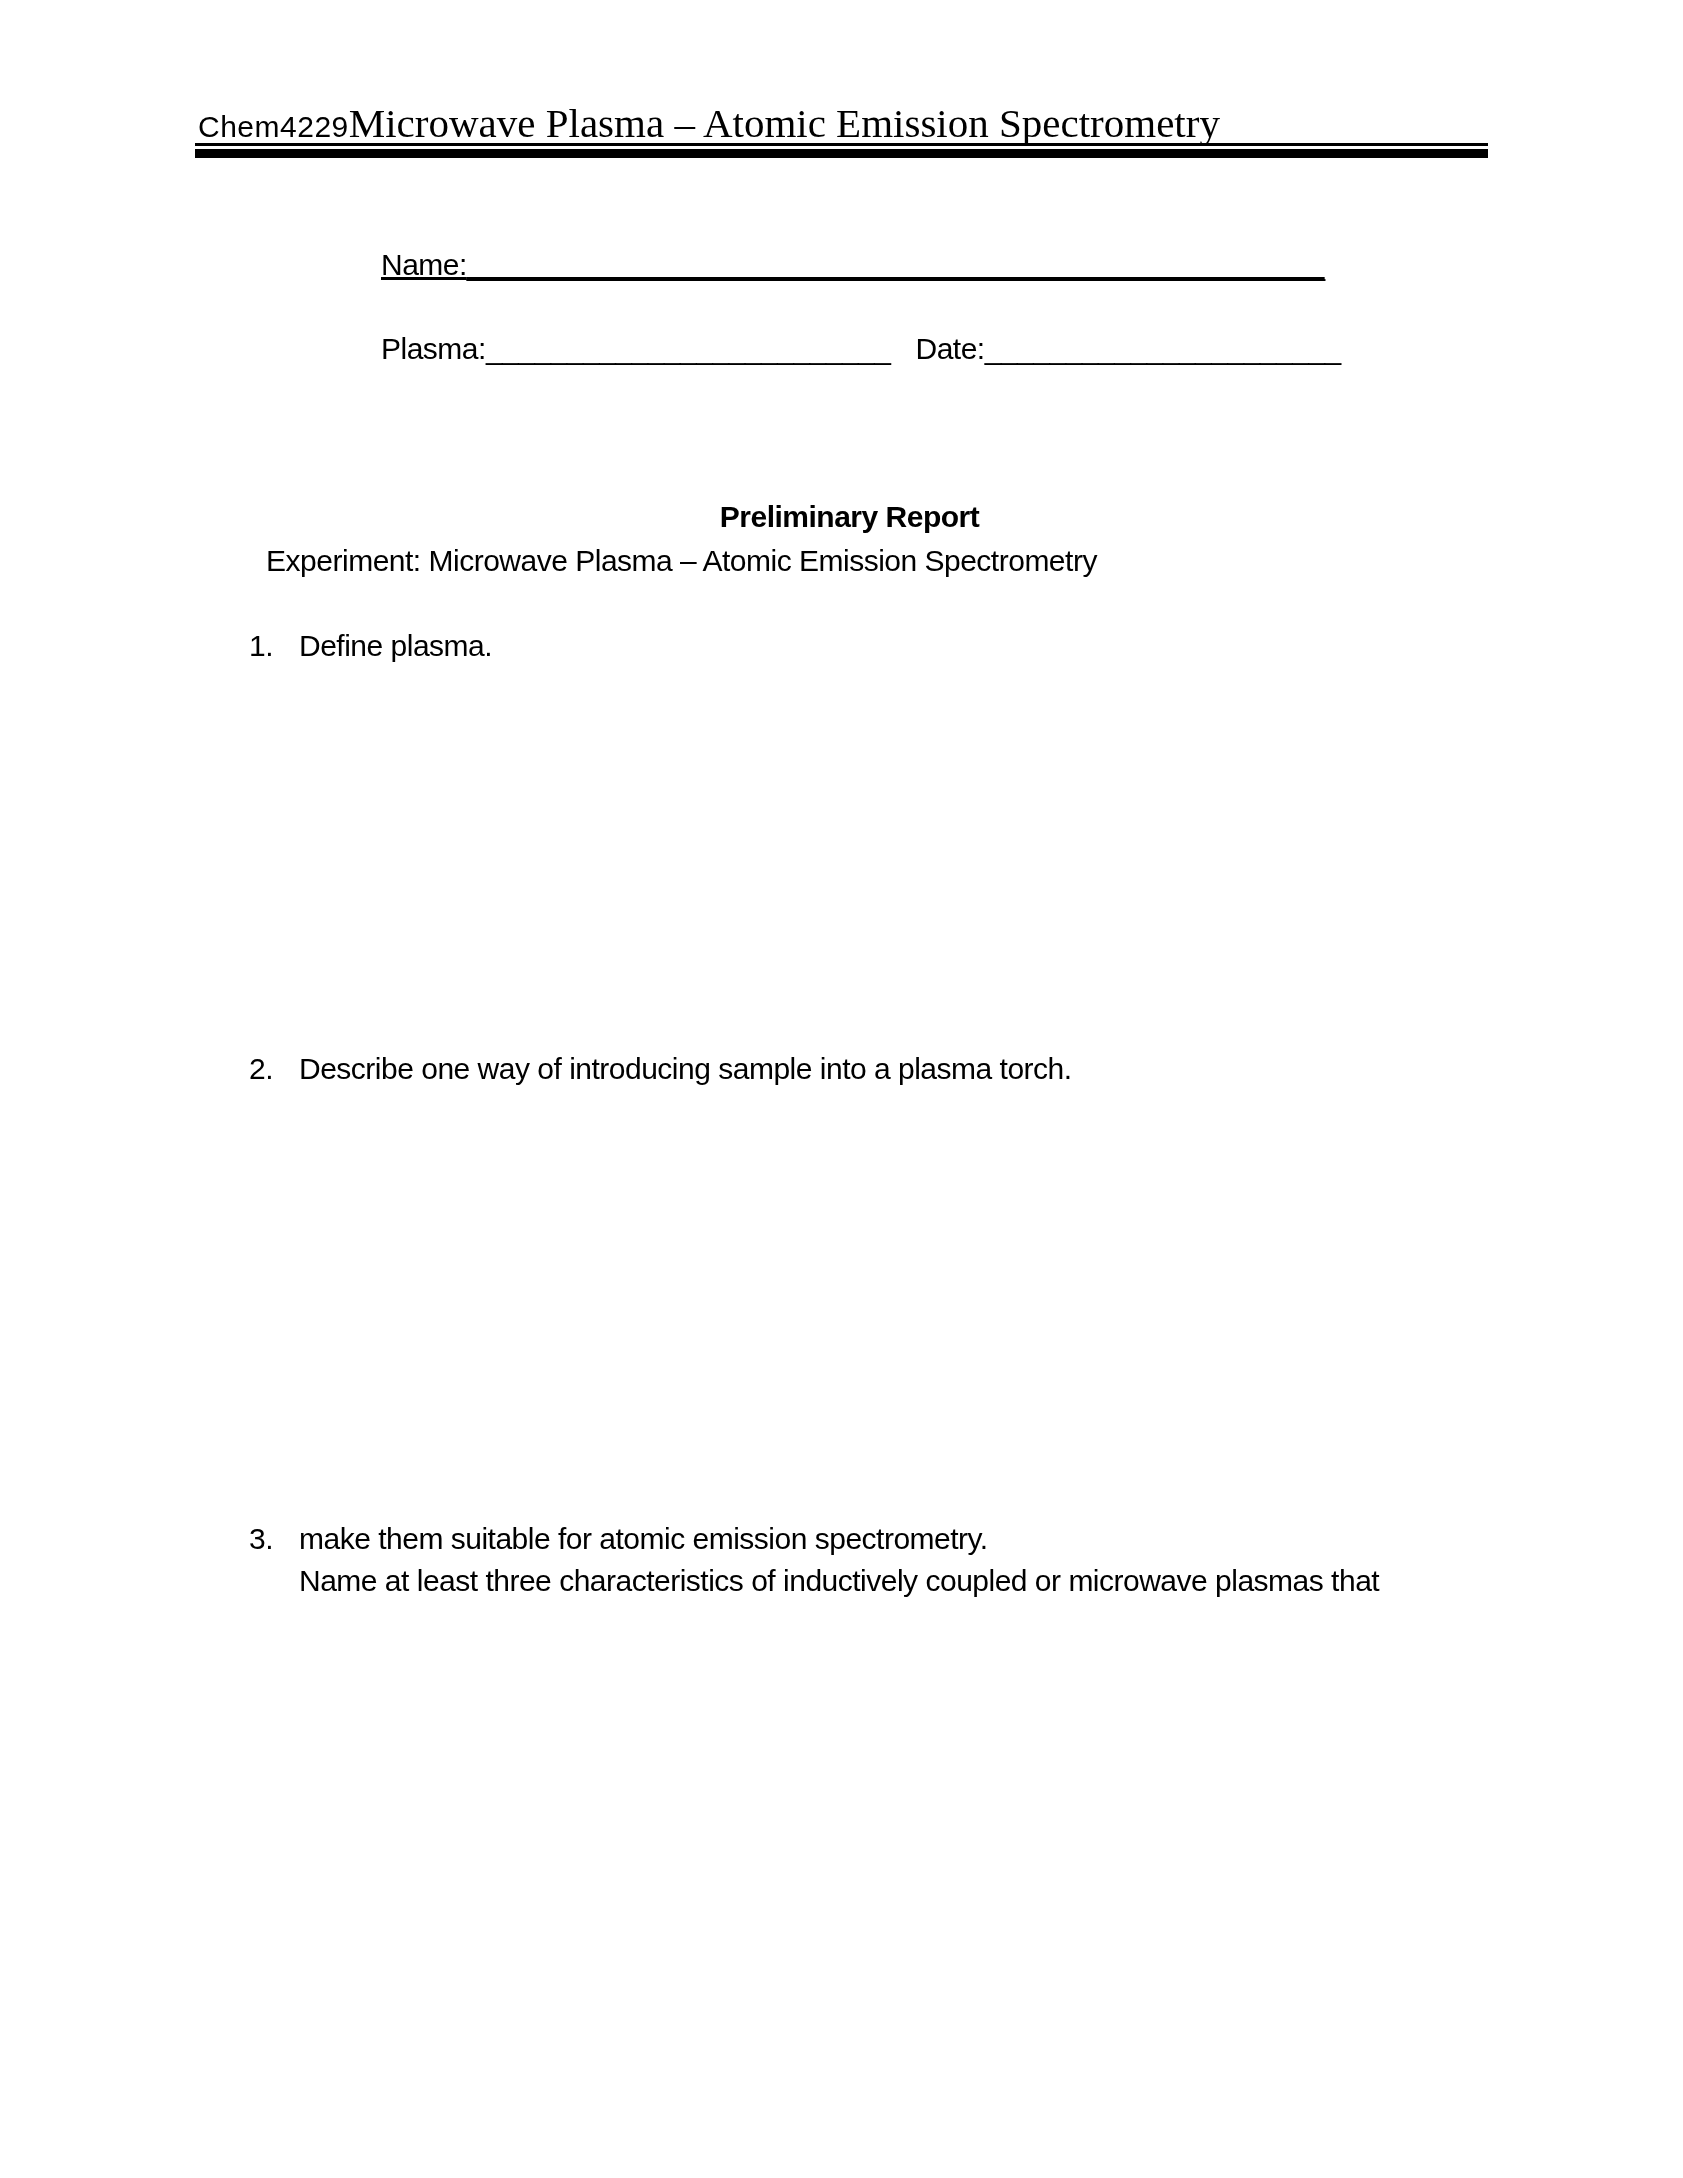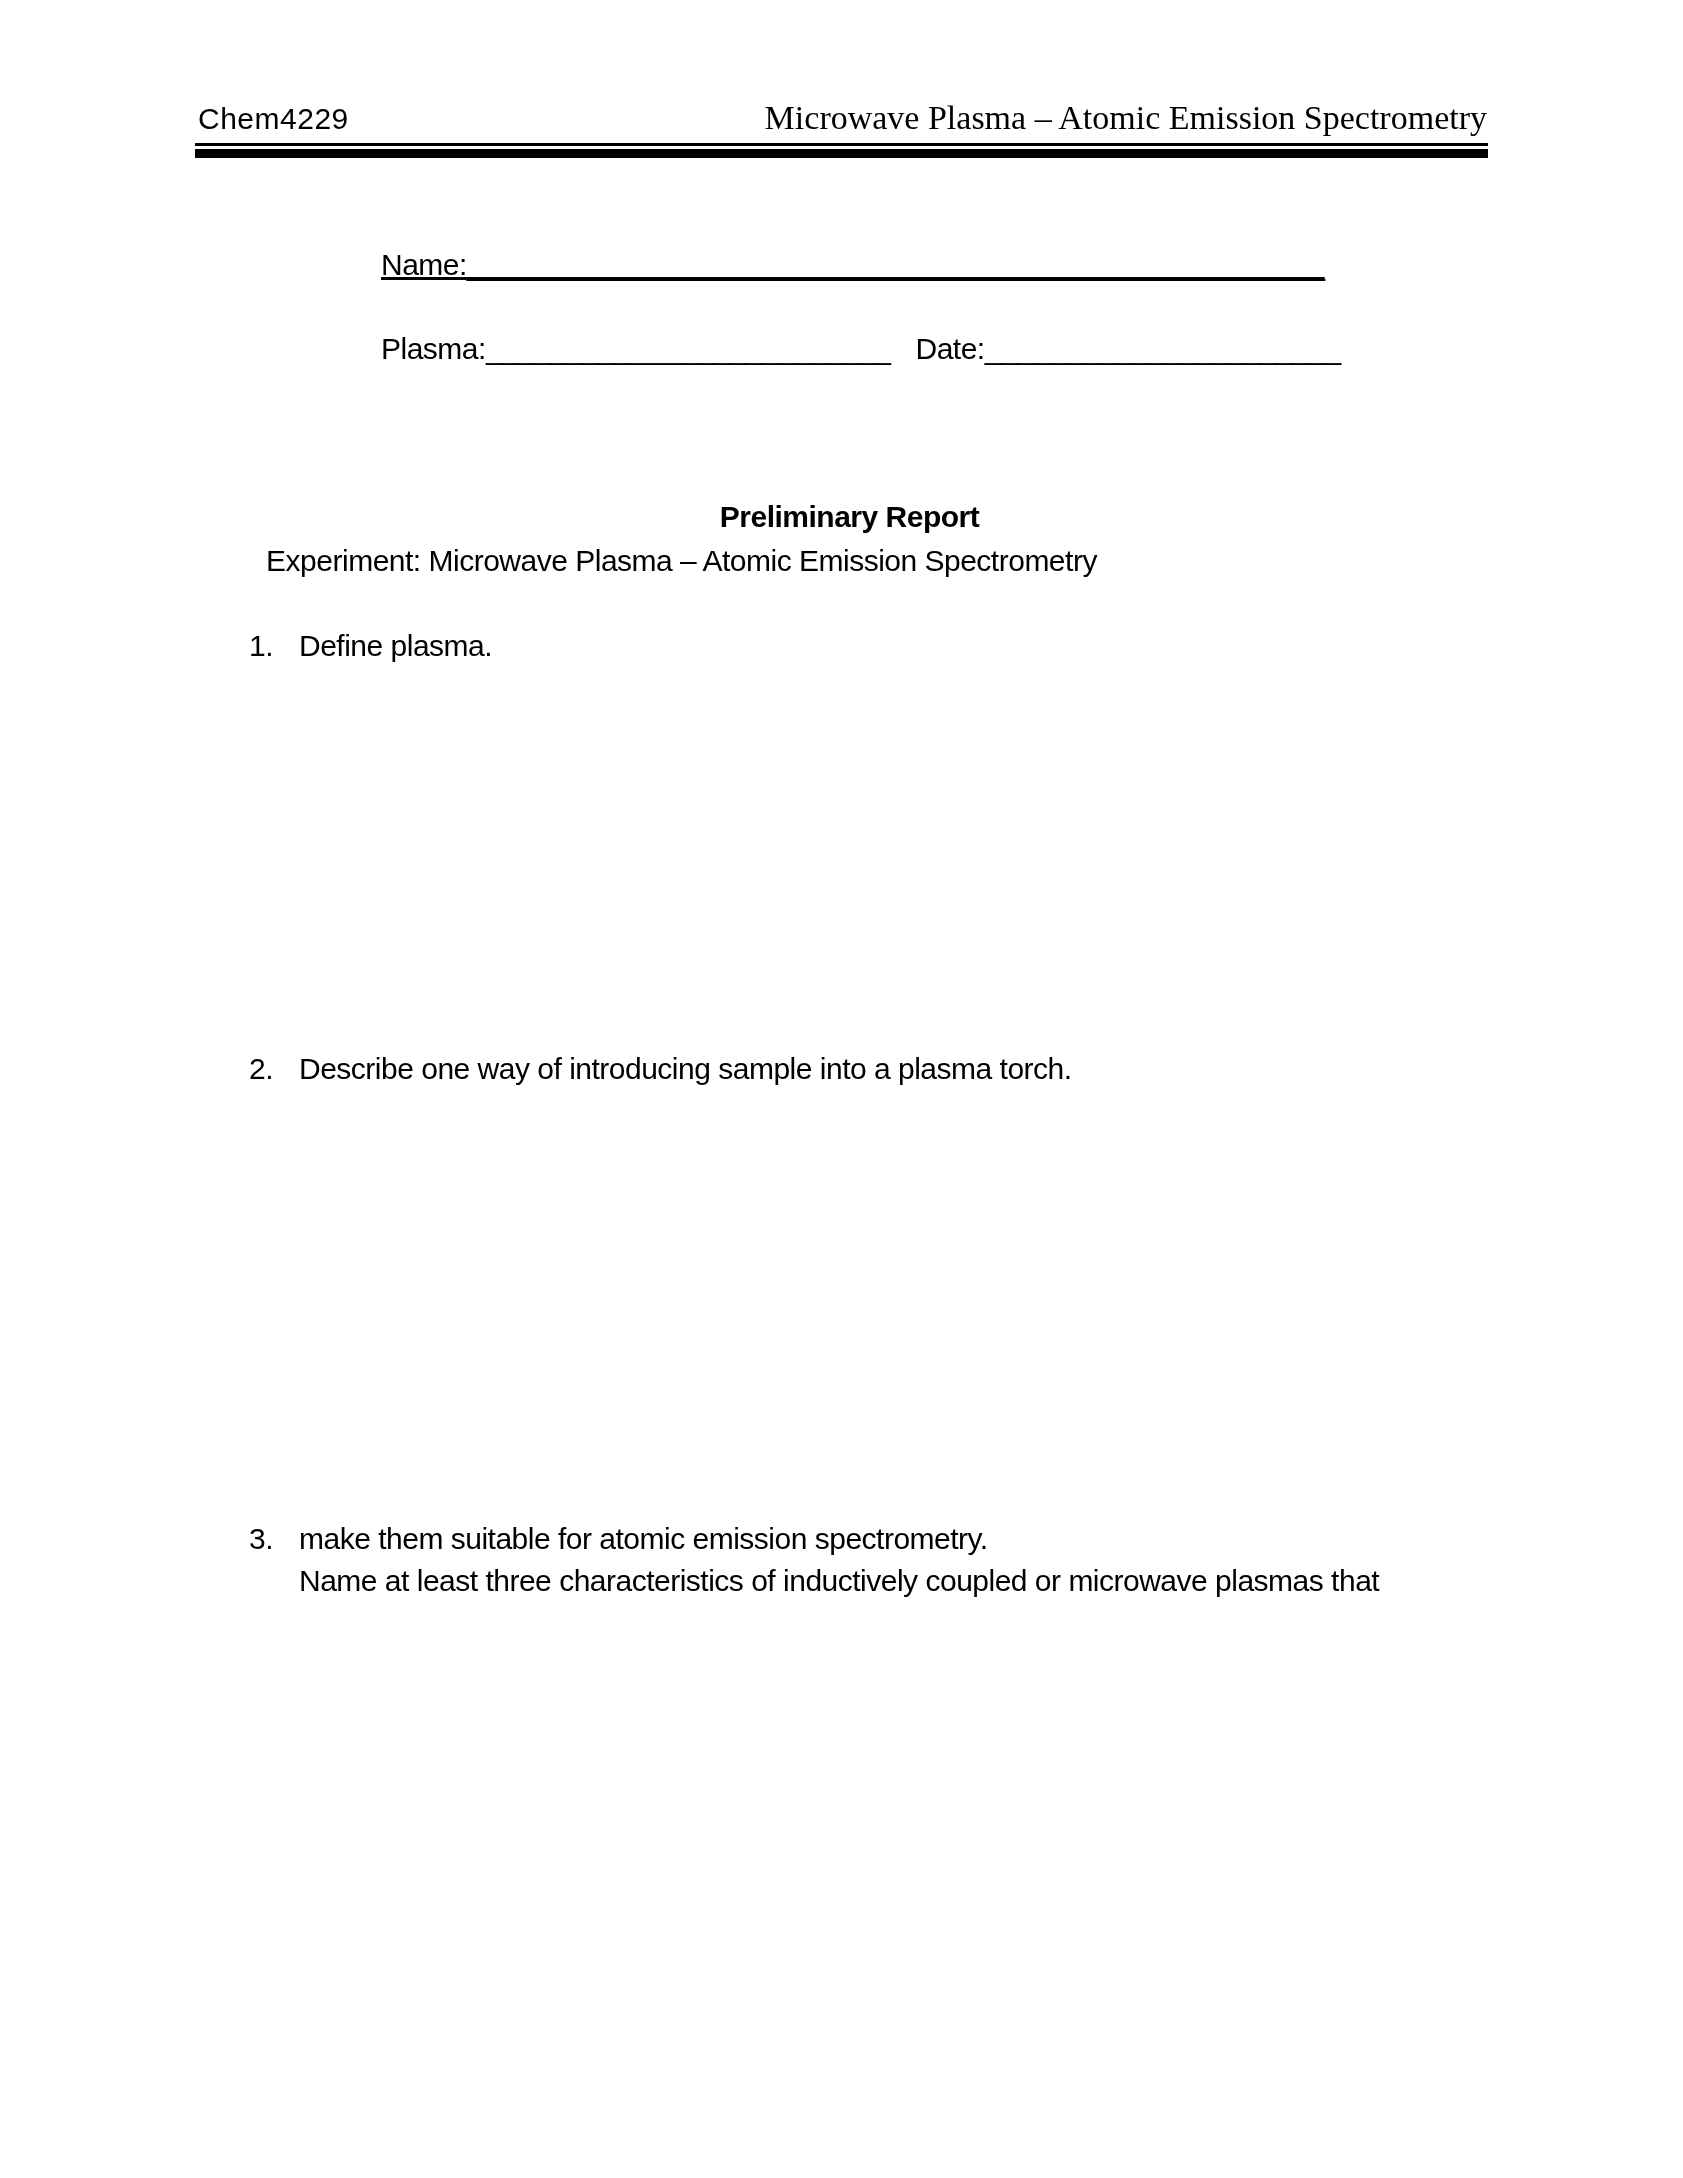--- a/index.html
+++ b/index.html
@@ -17,30 +17,30 @@
     overflow: hidden;
   }
 
   
   .header-row {
     position: absolute;
     left: 198px;
     top: 99px;
     width: 1289px;
     display: flex;
-    justify-content: space-between;
+    justify-content: flex-start;
     align-items: baseline;
   }
   .course-code {
     font-size: 30px;
     letter-spacing: 0.5px;
   }
   .doc-title {
     font-family: "Liberation Serif", serif;
-    font-size: 34px;
+    font-size: 41px;
   }
   .divider {
     position: absolute;
     left: 195px;
     top: 143px;
     width: 1293px;
   }
   .divider .thin-line {
     height: 3px;
     background: #000000;

